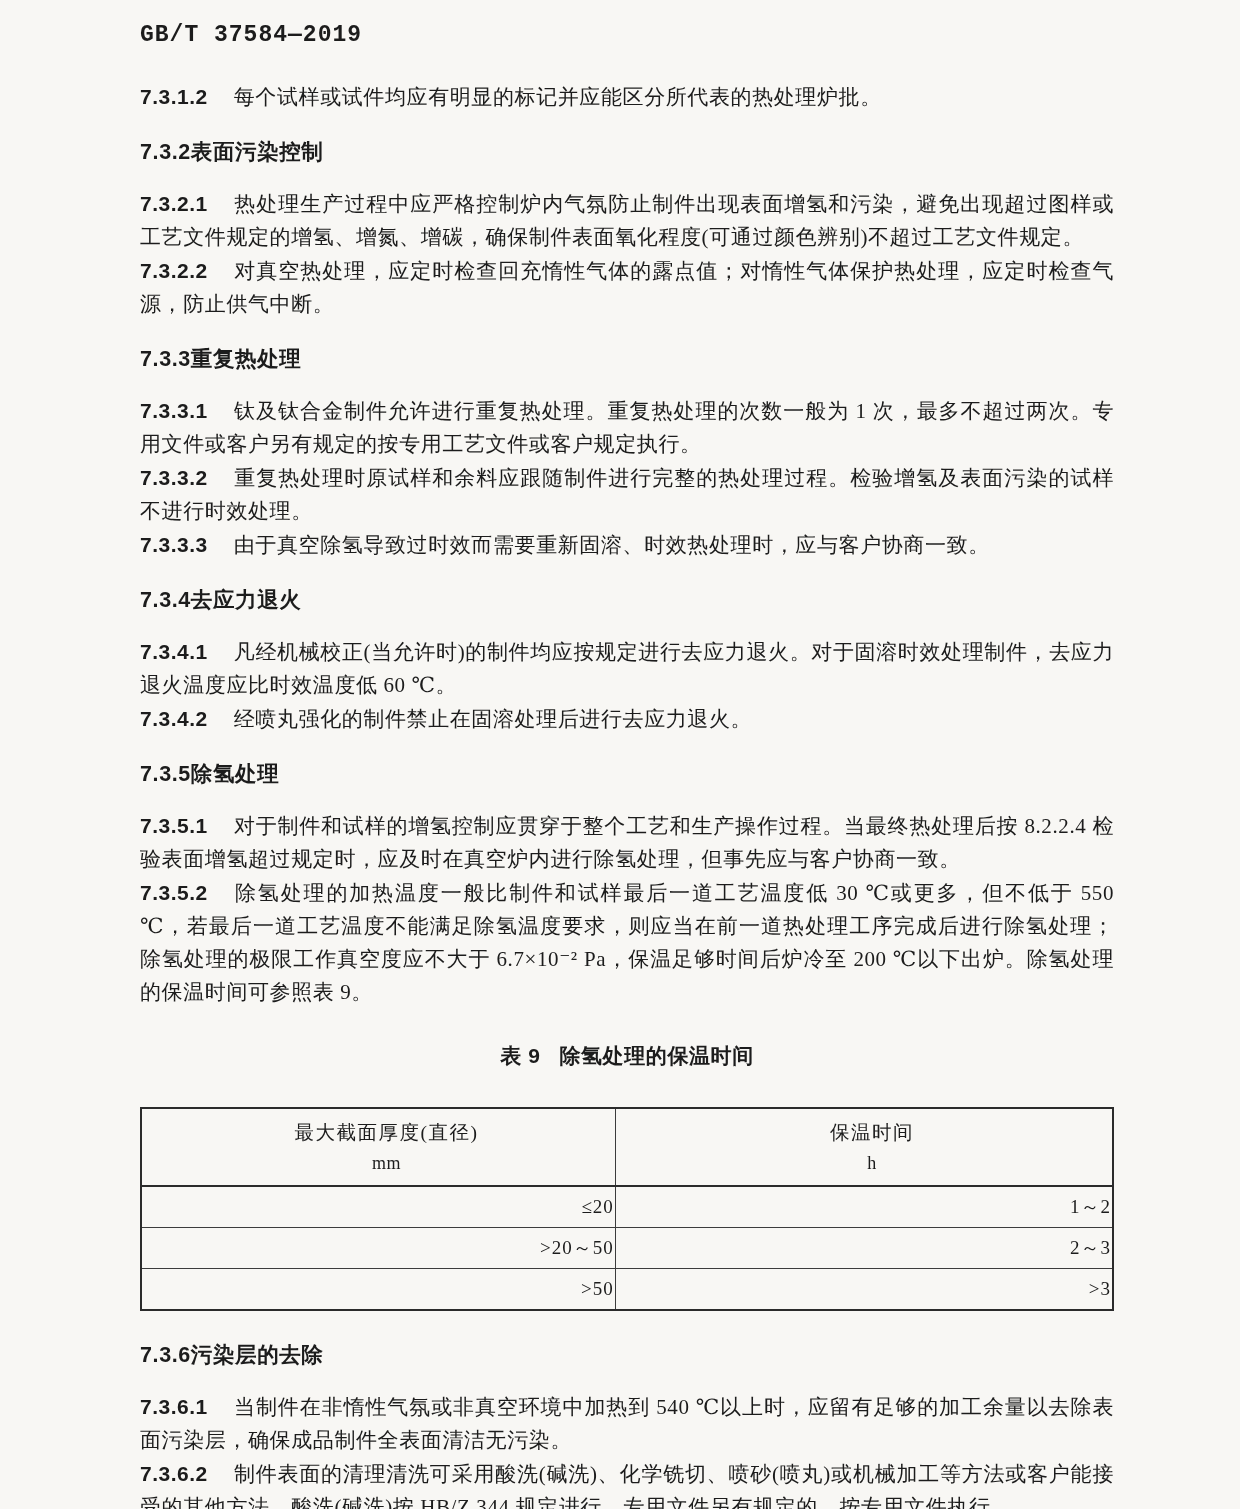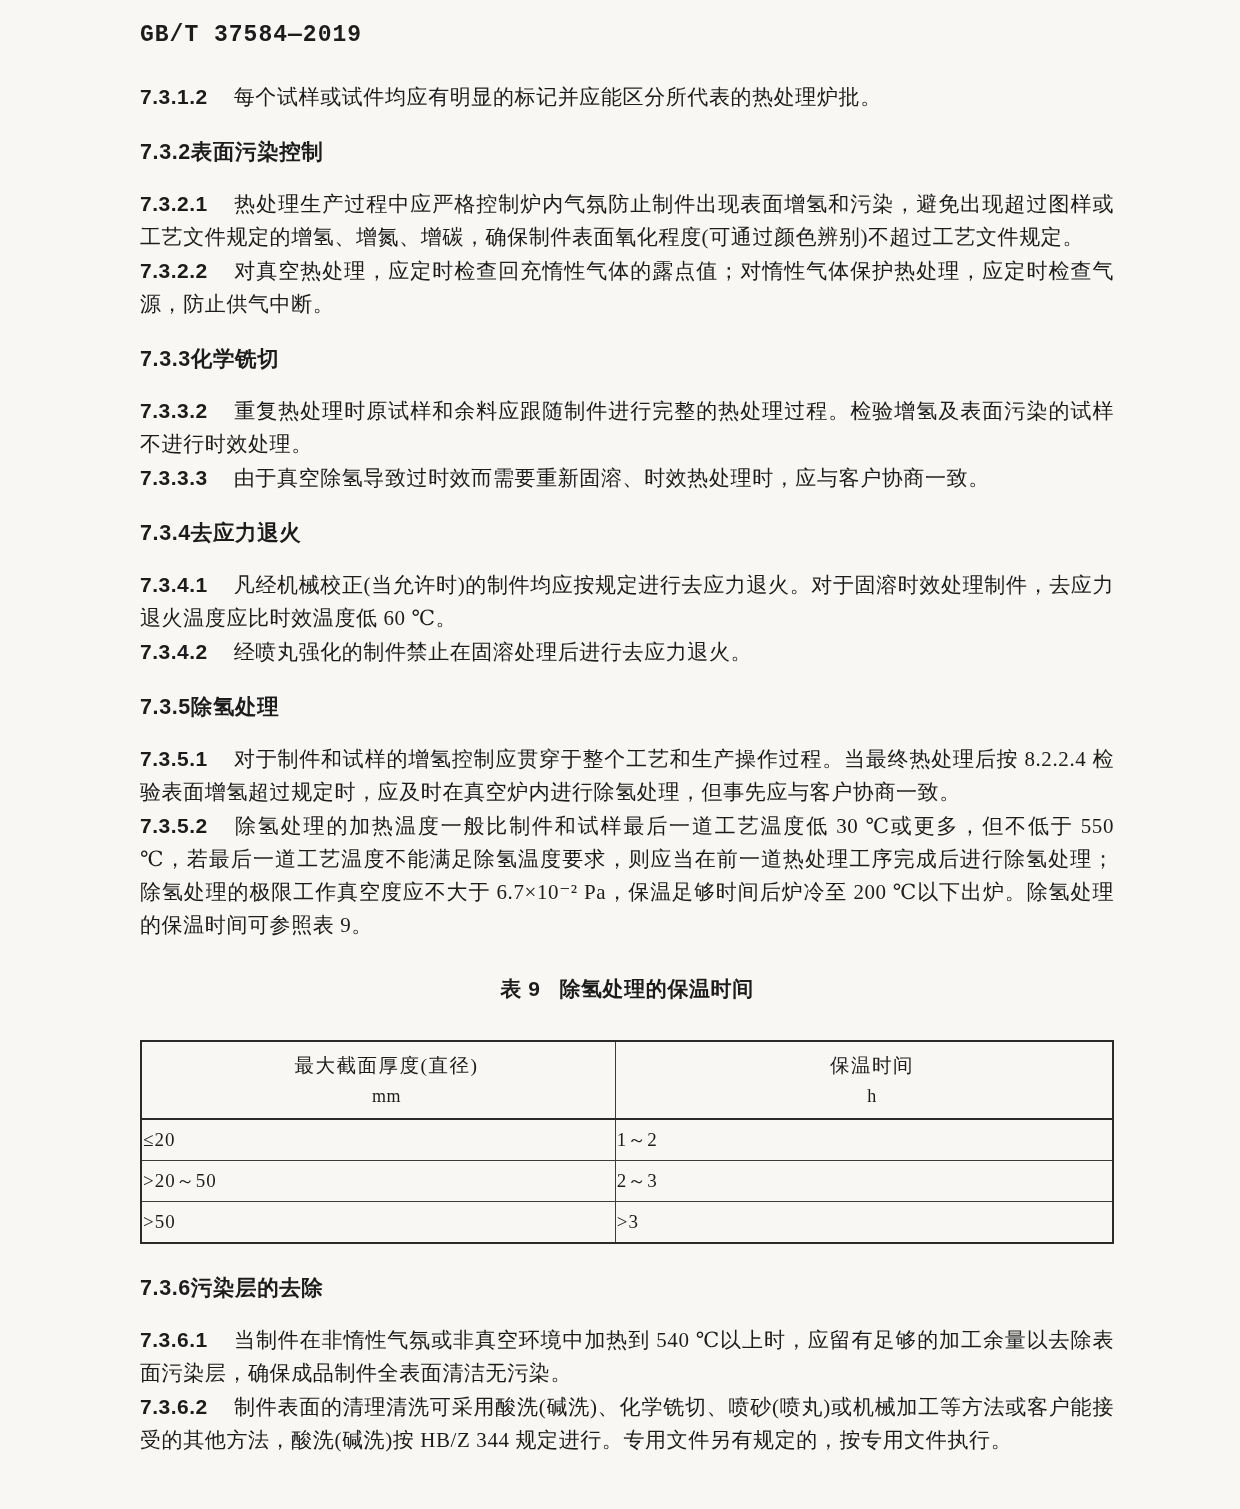--- a/index.html
+++ b/index.html
@@ -74,21 +74,21 @@
     letter-spacing:1.5px;
     margin-bottom:7px;
   }
   table.t9 th .col-unit {
     display:block;
     font-size:18px;
     letter-spacing:0.5px;
   }
   table.t9 td {
     border-top:1px solid #3c3c3c;
-    text-align:left;
+    text-align:right;
     height:38px;
     font-size:19px;
     letter-spacing:1px;
     vertical-align:middle;
   }
   table.t9 .vdiv { border-right:1px solid #3c3c3c; }
 </style>
 </head>
 <body>
 
@@ -105,23 +105,26 @@
   </h2>
 
   <p class="clause">
     <span class="num">7.3.2.1</span><span>热处理生产过程中应严格控制炉内气氛防止制件出现表面增氢和污染，避免出现超过图样或工艺文件规定的增氢、增氮、增碳，确保制件表面氧化程度(可通过颜色辨别)不超过工艺文件规定。</span>
   </p>
   <p class="clause">
     <span class="num">7.3.2.2</span><span>对真空热处理，应定时检查回充惰性气体的露点值；对惰性气体保护热处理，应定时检查气源，防止供气中断。</span>
   </p>
 
   <h2 class="sub">
-    <span class="num">7.3.3</span><span>化学铣切</span>
-  </h2>
-
+    <span class="num">7.3.3</span><span>重复热处理</span>
+  </h2>
+
+  <p class="clause">
+    <span class="num">7.3.3.1</span><span>钛及钛合金制件允许进行重复热处理。重复热处理的次数一般为 1 次，最多不超过两次。专用文件或客户另有规定的按专用工艺文件或客户规定执行。</span>
+  </p>
   <p class="clause">
     <span class="num">7.3.3.2</span><span>重复热处理时原试样和余料应跟随制件进行完整的热处理过程。检验增氢及表面污染的试样不进行时效处理。</span>
   </p>
   <p class="clause">
     <span class="num">7.3.3.3</span><span>由于真空除氢导致过时效而需要重新固溶、时效热处理时，应与客户协商一致。</span>
   </p>
 
   <h2 class="sub">
     <span class="num">7.3.4</span><span>去应力退火</span>
   </h2>

